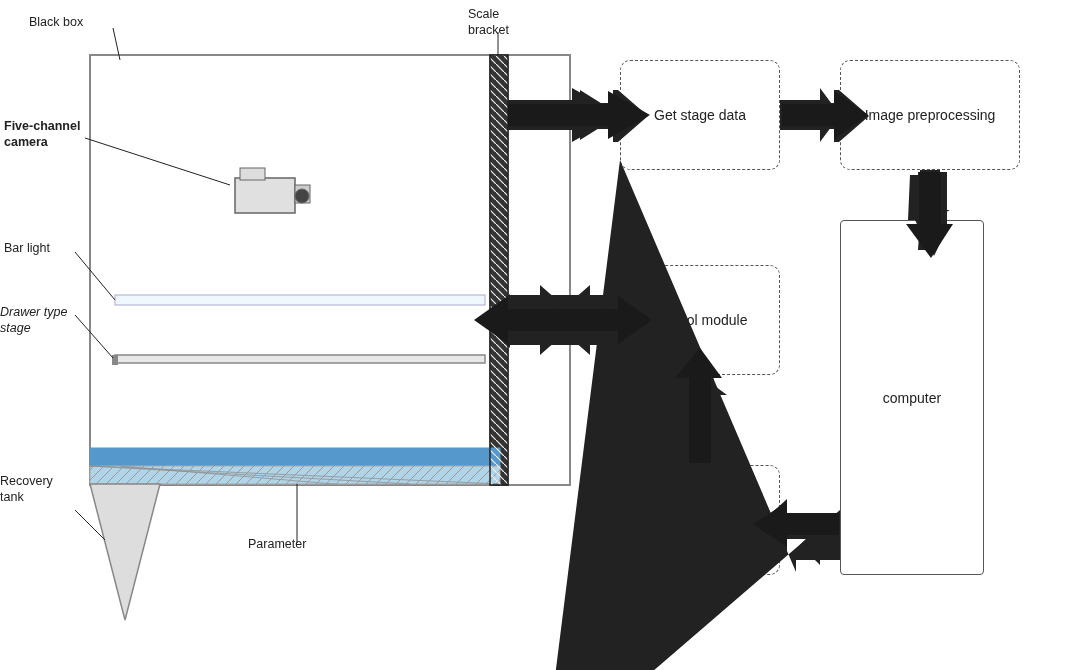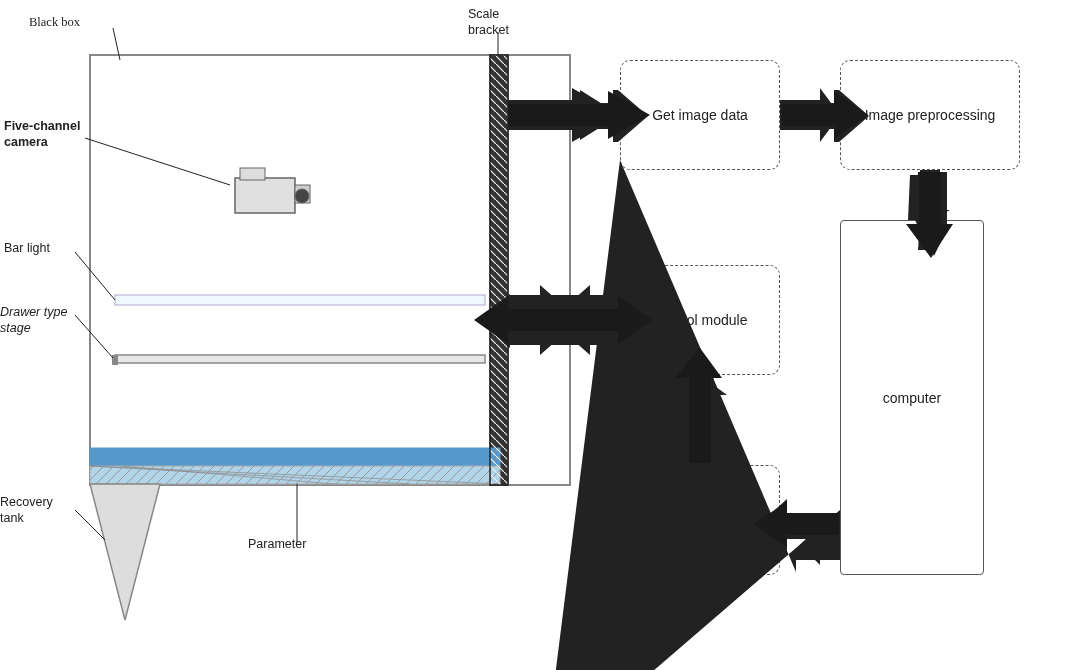--- a/index.html
+++ b/index.html
@@ -57,21 +57,21 @@
       color: #222;
       background: #fff;
     }
   </style>
 </head>
 <body>
 
 <div id="diagram">
 
   <div class="dashed-box" style="left:620px; top:60px; width:160px; height:110px;">
-    <span>Get image
+    <span>Get stage
 data</span>
   </div>
 
   <div class="dashed-box" style="left:840px; top:60px; width:180px; height:110px;">
     <span>Image
 preprocessing</span>
   </div>
 
   <div class="dashed-box" style="left:620px; top:265px; width:160px; height:110px;">
     <span>Control
@@ -80,26 +80,26 @@
 
   <div class="dashed-box" style="left:620px; top:465px; width:160px; height:110px;">
     <span>Parameter
 setting</span>
   </div>
 
   <div class="solid-box" style="left:840px; top:220px; width:144px; height:355px;">
     <span>computer</span>
   </div>
 
-  <div class="label" style="left:29px; top:14px;font-family:Liberation Serif, serif;">Black box</div>
+  <div class="label" style="left:29px; top:14px;">Black box</div>
   <div class="label" style="left:468px; top:6px; text-align:left;">Scale<br>bracket</div>
   <div class="label" style="left:4px; top:118px;font-weight:bold;">Five-channel<br>camera</div>
   <div class="label" style="left:4px; top:240px;">Bar light</div>
   <div class="label" style="left:0px; top:304px;font-style:italic;">Drawer type<br>stage</div>
-  <div class="label" style="left:0px; top:494px;">Recovery<br>tank</div>
+  <div class="label" style="left:0px; top:473px;">Recovery<br>tank</div>
   <div class="label" style="left:248px; top:536px;">Parameter</div>
 
   <svg id="main-svg">
 
     <rect x="90" y="55" width="480" height="430" fill="white" stroke="#888" stroke-width="2"></rect>
 
     <rect x="490" y="55" width="18" height="430" fill="#333" stroke="#333" stroke-width="1"></rect>
 
     <line x1="491" y1="55" x2="508" y2="55" stroke="#888" stroke-width="1"></line>
 

